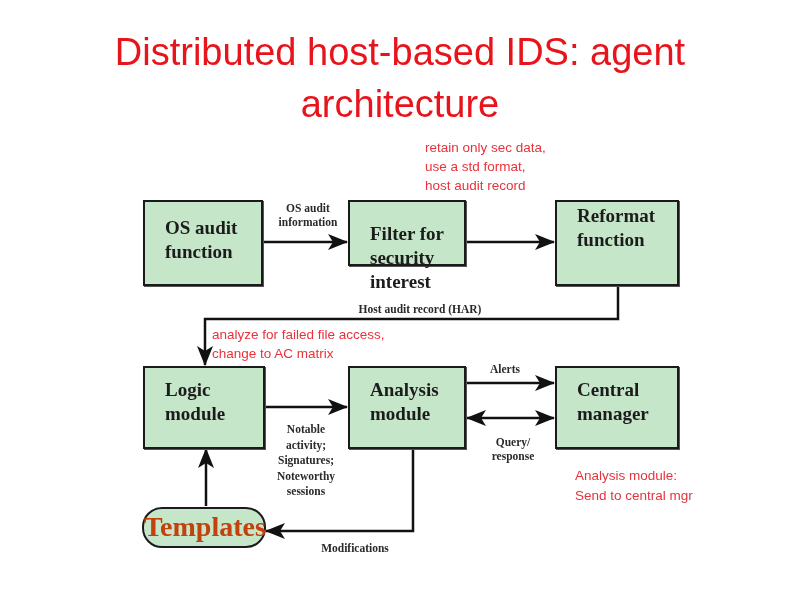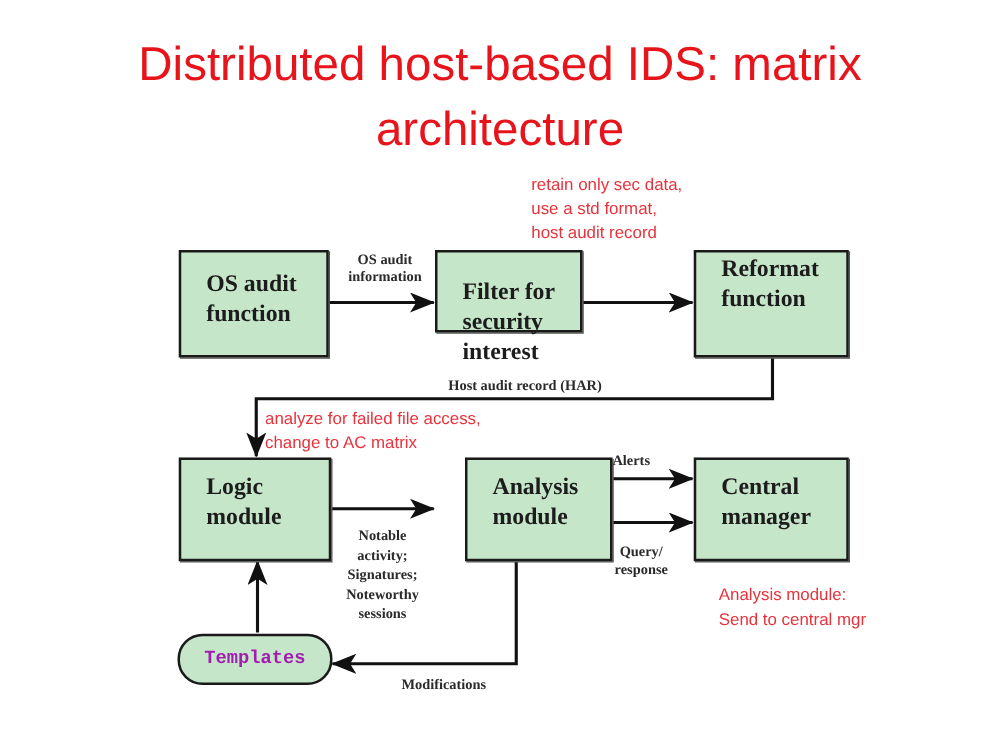--- a/index.html
+++ b/index.html
@@ -2,28 +2,28 @@
 <html><head>
 <meta charset="utf-8">
 <style>
   html, body { margin:0; padding:0; background:#ffffff; }
   body { width:800px; height:600px; position:relative; overflow:hidden; font-family:"Liberation Sans", sans-serif; }
   .title { position:absolute; left:0; width:800px; text-align:center; color:#e8141c; font-family:"Liberation Sans", sans-serif; font-size:38px; line-height:48px; }
   .title.l1 { top:28px; }
   .title.l2 { top:80px; }
   .note { position:absolute; color:#e8323c; font-family:"Liberation Sans", sans-serif; font-size:13.5px; line-height:19px; }
   .box { position:absolute; background:#c6e6c9; border:2px solid #1a1a1a; box-shadow:1px 1px 0 #555; box-sizing:border-box; font-family:"Liberation Serif", serif; font-weight:bold; font-size:19px; line-height:24px; color:#1c1c1c; padding:10px 0 0 20px; }
-  .pill { position:absolute; background:#c6e6c9; border:2px solid #1a1a1a; border-radius:20px; box-sizing:border-box; font-family:Liberation Mono, monospace; font-weight:bold; font-size:15px; color:#a21caf; text-align:center; line-height:36px; }
+  .pill { position:absolute; background:#c6e6c9; border:2px solid #1a1a1a; border-radius:20px; box-sizing:border-box; font-family:Liberation Serif, serif; font-weight:bold; font-size:28px; color:#c2410c; text-align:center; line-height:36px; }
   .lbl { position:absolute; font-family:"Liberation Serif", serif; font-weight:bold; font-size:11.5px; line-height:14px; color:#2a2a2a; text-align:center; }
   svg.wires { position:absolute; left:0; top:0; }
 </style>
 </head>
 <body>
 
-<div class="title l1">Distributed host-based IDS: matrix</div>
+<div class="title l1">Distributed host-based IDS: agent</div>
 <div class="title l2">architecture</div>
 
 <div class="note" style="left:425px; top:138px;">
   <div>retain only sec data,</div>
   <div>use a std format,</div>
   <div>host audit record</div>
 </div>
 
 <svg class="wires" width="800" height="600">
   <defs>
@@ -62,21 +62,21 @@
   <div>interest</div>
 </div>
 <div class="box" style="left:555px; top:200px; width:124px; height:86px; padding-top:2px;">
   <div>Reformat</div>
   <div>function</div>
 </div>
 <div class="box" style="left:143px; top:366px; width:122px; height:83px; padding-top:10px;">
   <div>Logic</div>
   <div>module</div>
 </div>
-<div class="box" style="left:348px; top:366px; width:118px; height:83px; padding-top:10px;margin-left:24px;">
+<div class="box" style="left:348px; top:366px; width:118px; height:83px; padding-top:10px;">
   <div>Analysis</div>
   <div>module</div>
 </div>
 <div class="box" style="left:555px; top:366px; width:124px; height:83px; padding-top:10px;">
   <div>Central</div>
   <div>manager</div>
 </div>
 <div class="pill" style="left:142px; top:507px; width:124px; height:41px;">Templates</div>
 
 <div class="lbl" style="left:268px; top:201px; width:80px;">

